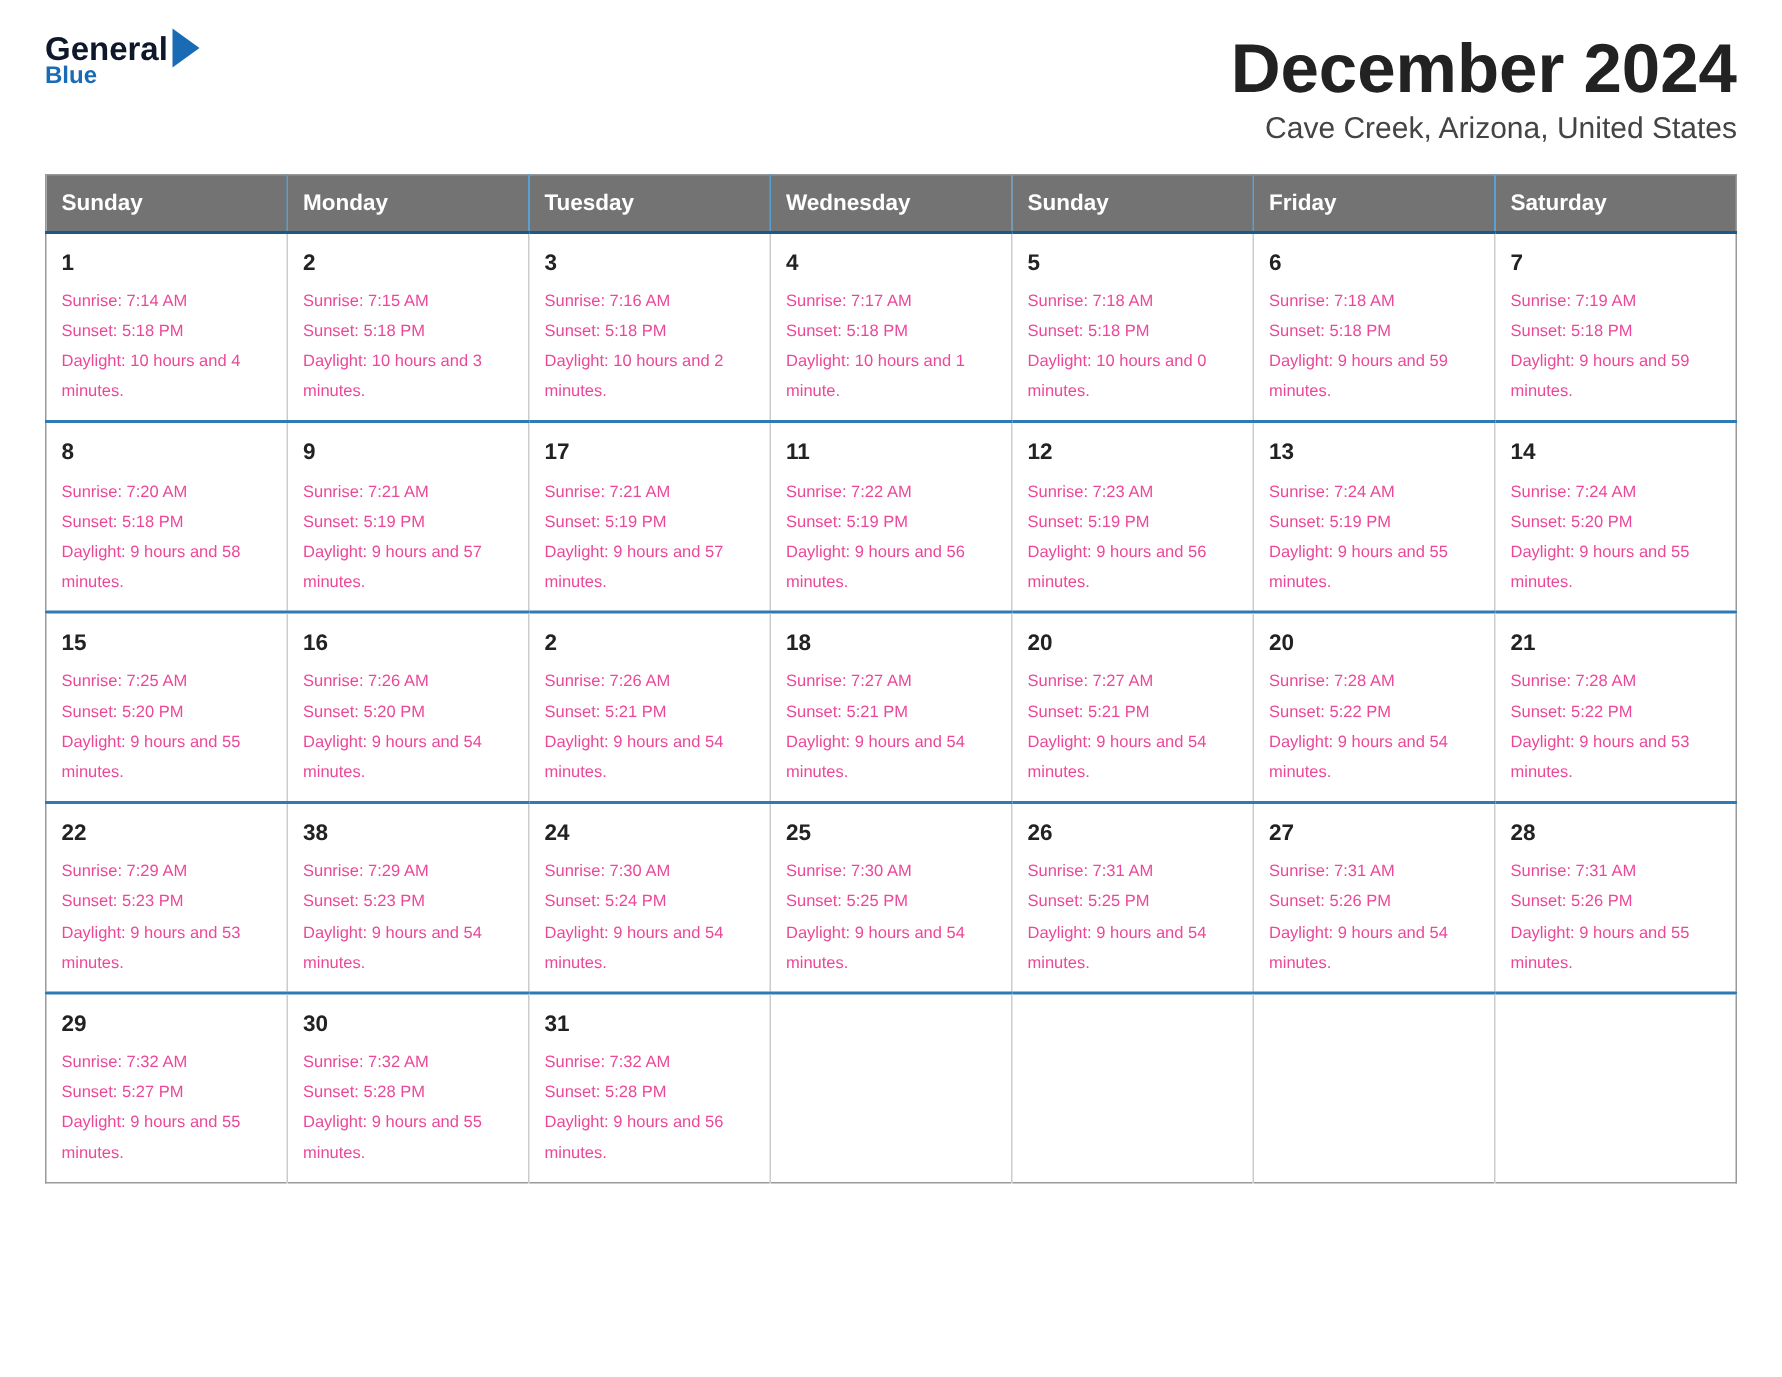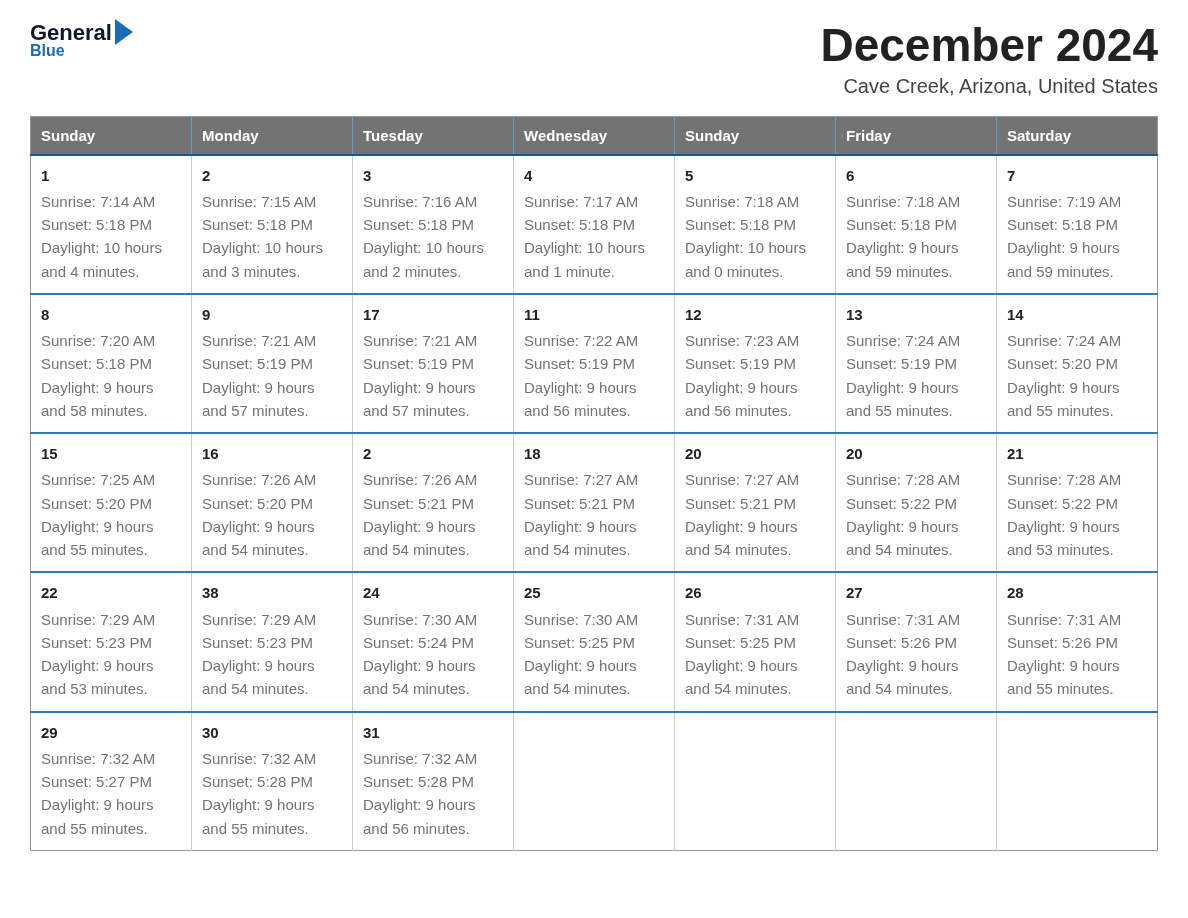--- a/index.html
+++ b/index.html
@@ -89,22 +89,22 @@
       border-bottom: none;
       margin-left: 28px;
     }
     .day-num {
       font-size: 15px;
       font-weight: bold;
       display: block;
       margin-bottom: 3px;
     }
     .day-info {
-      font-size: 15px;
-      color: #737373;
+      font-size: 11px;
+      color: #ec4899;
     }
     .empty-cell {
       background: #fff;
     }
     .logo-wrapper {
       display: flex;
       flex-direction: column;
       align-items: flex-start;
     }
     .logo-line1 {

